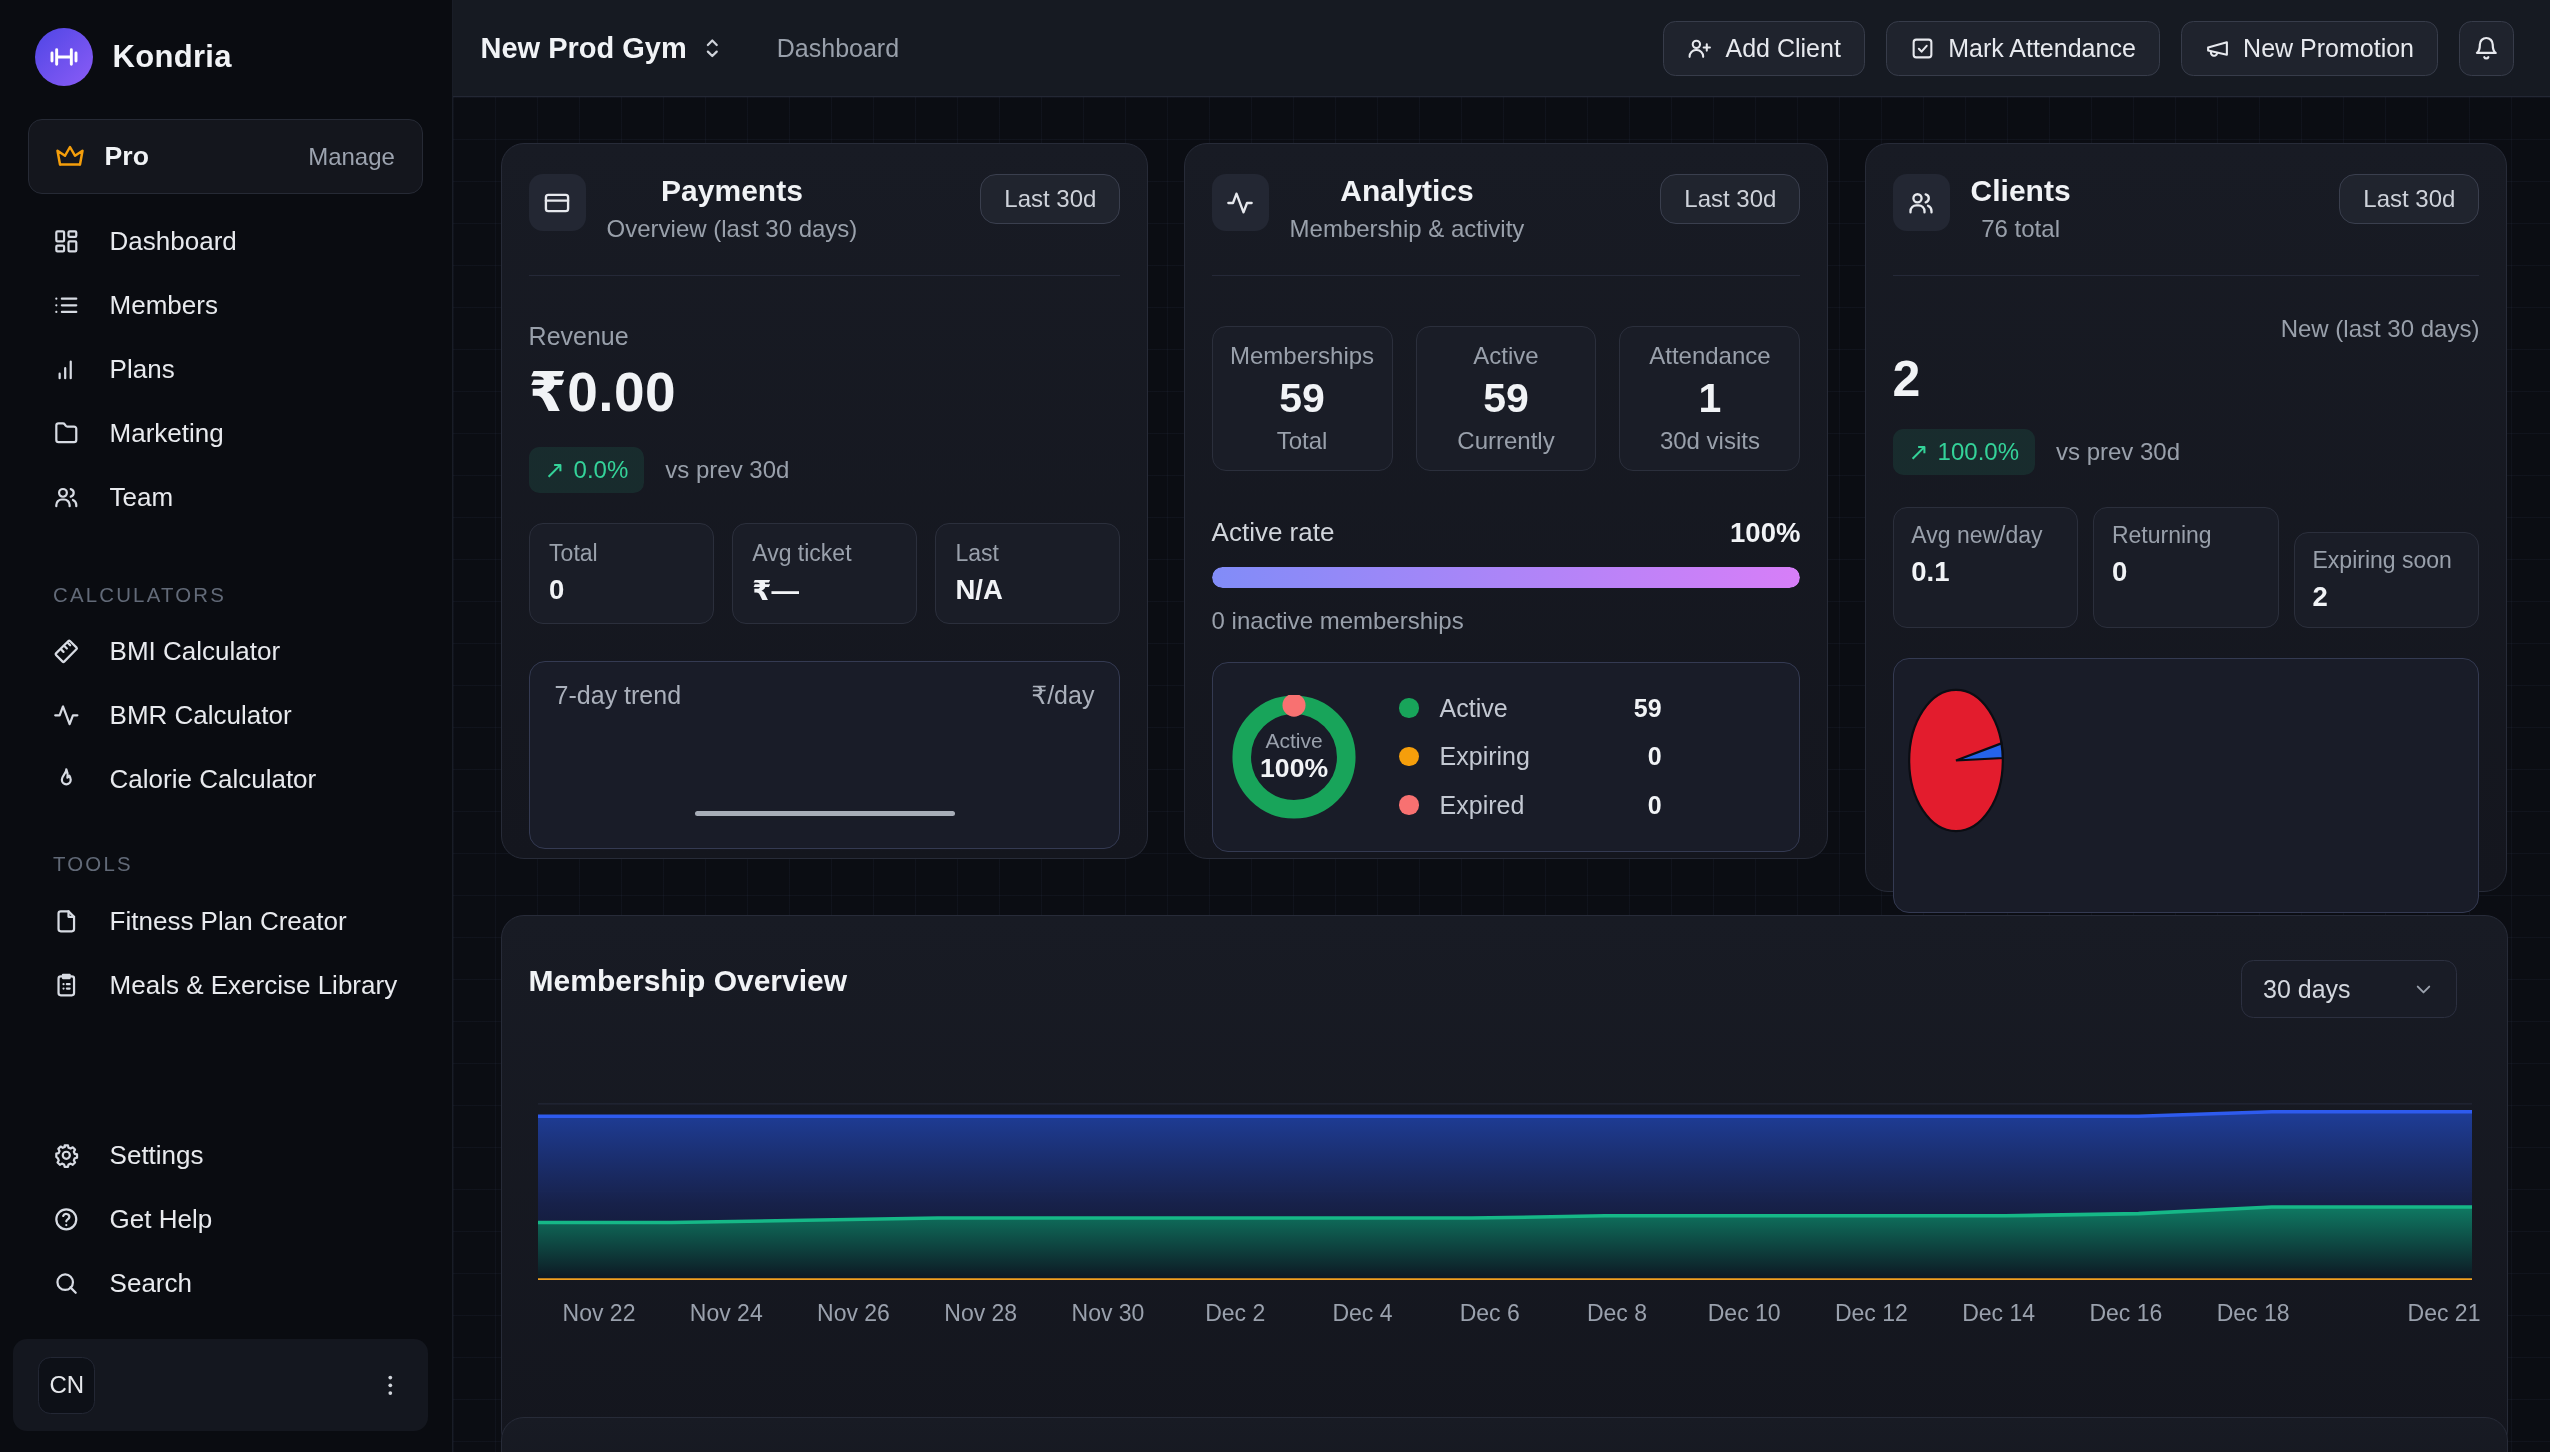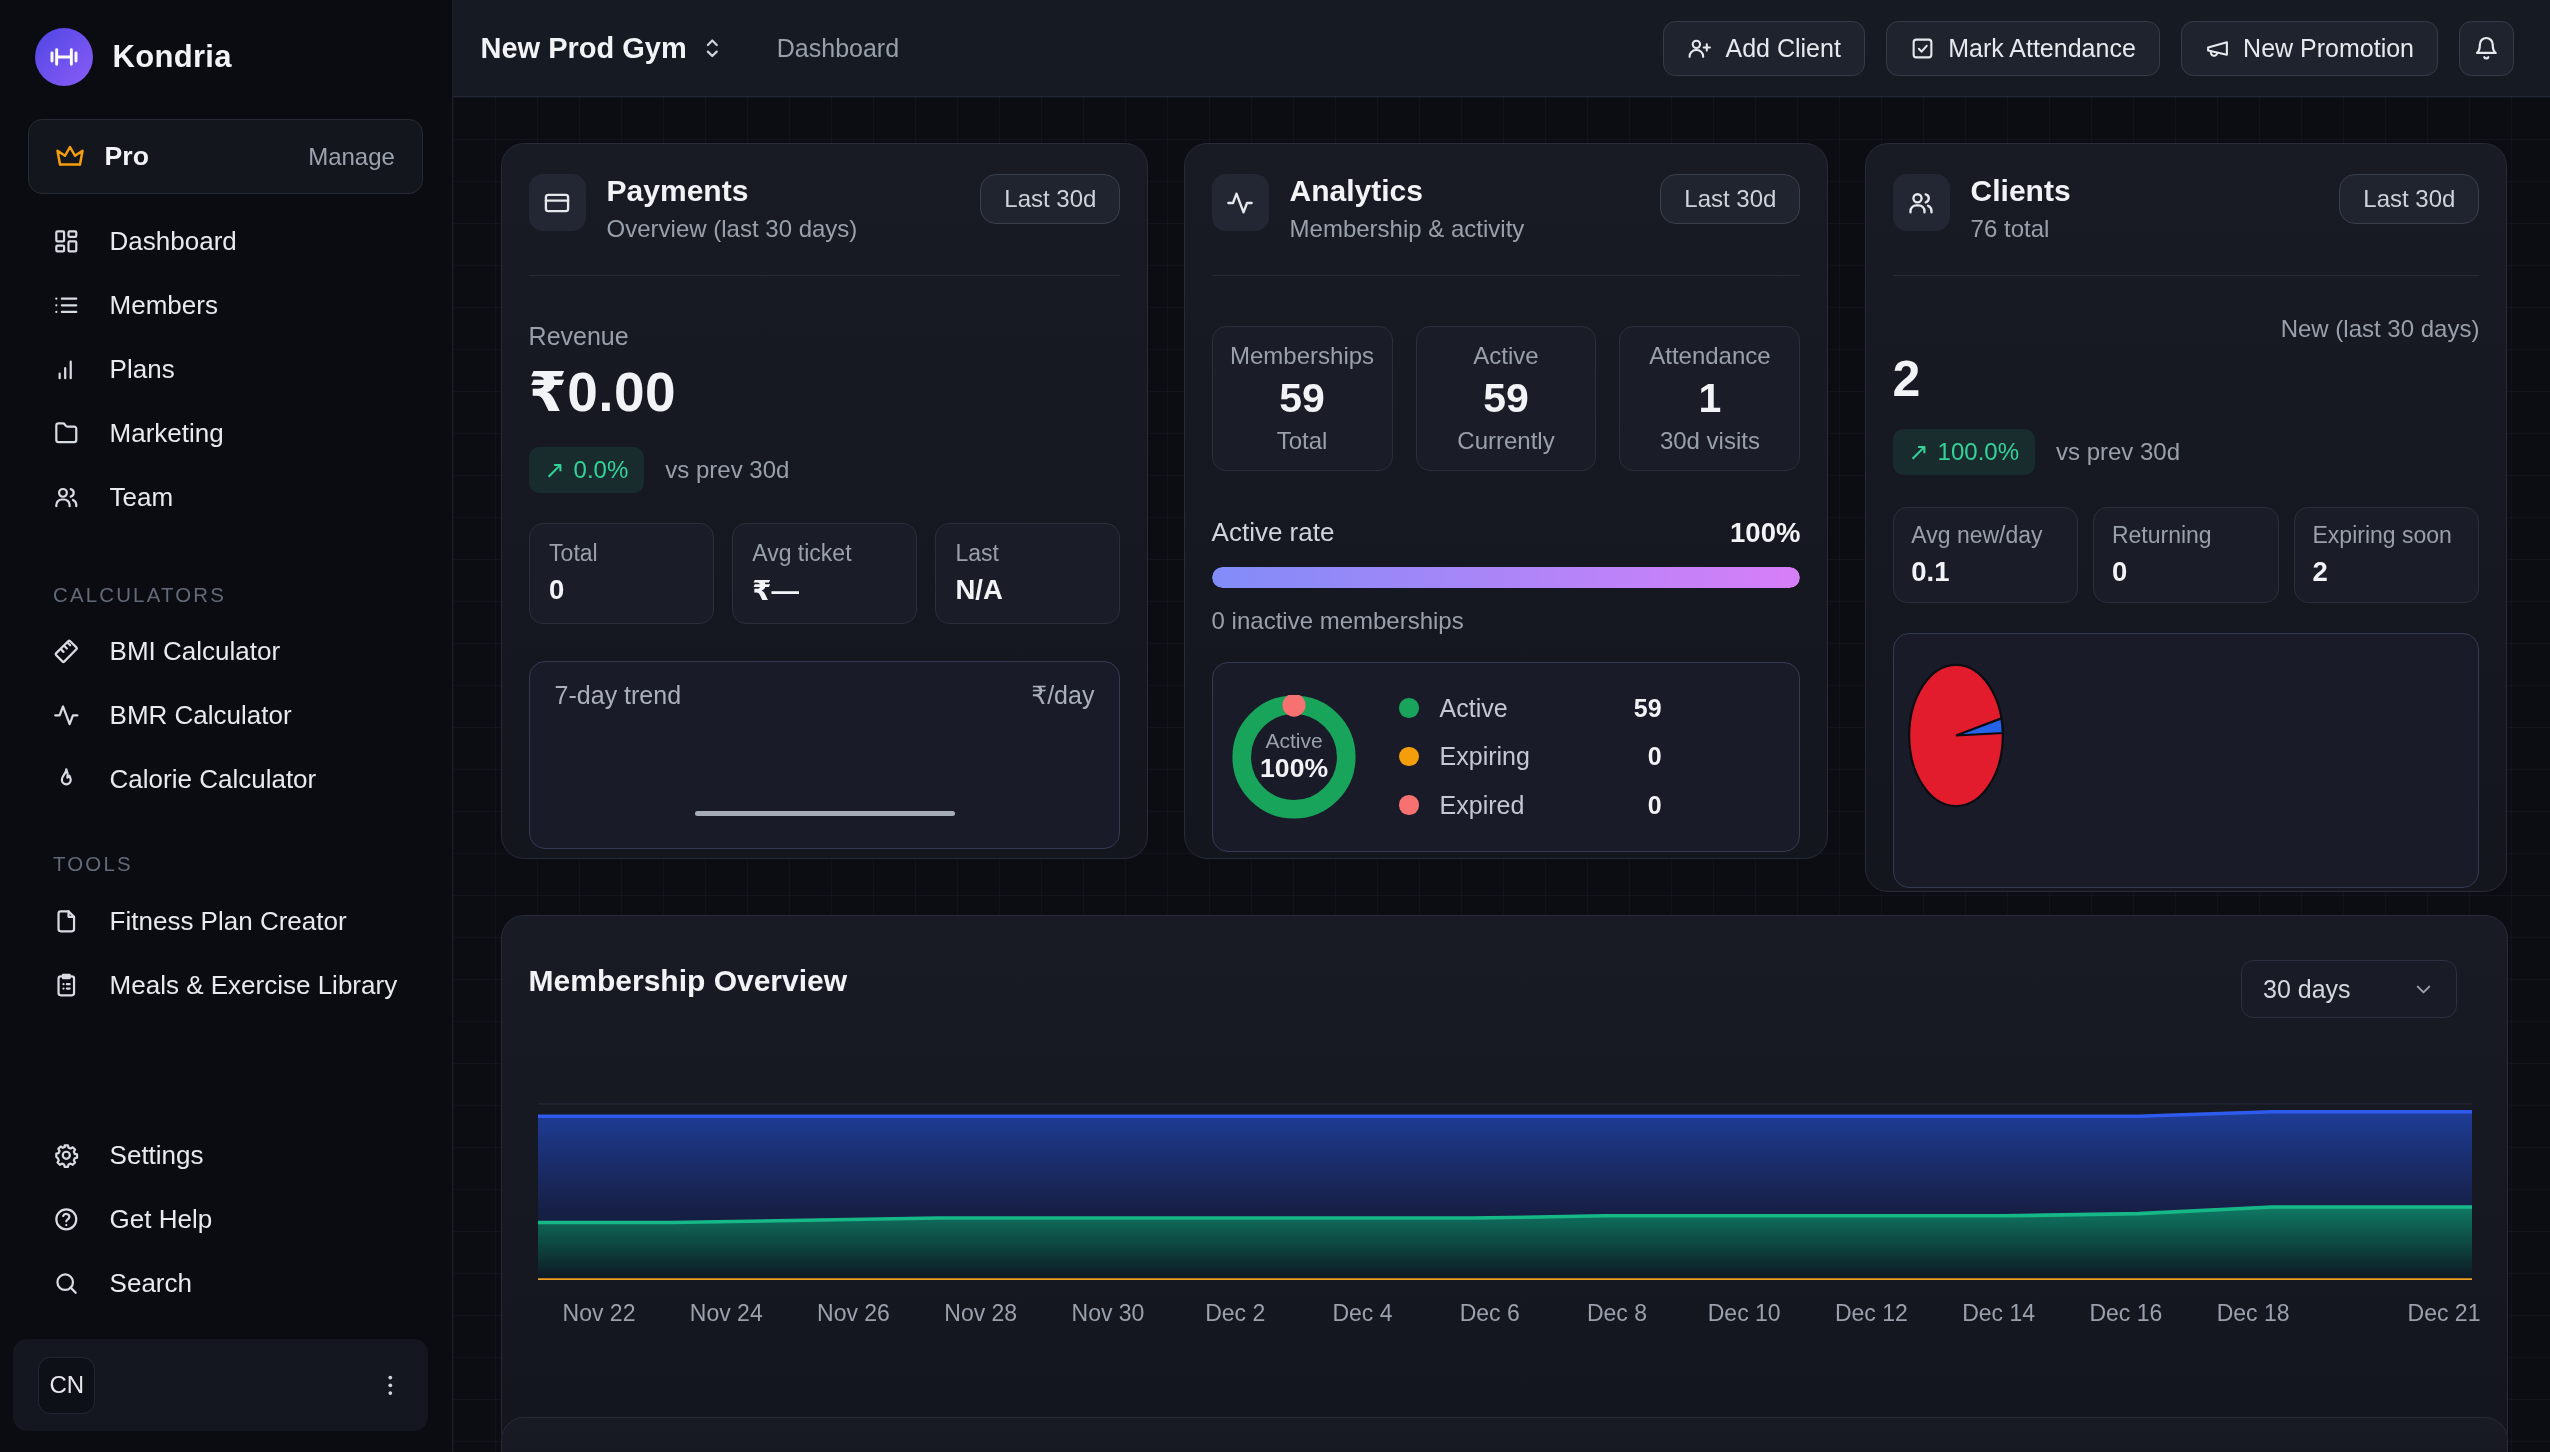--- a/index.html
+++ b/index.html
@@ -45,21 +45,21 @@
     display:flex; align-items:center; justify-content:center; color:#e7e9ee; cursor:pointer; }
 
   
   .main { position:absolute; left:453px; top:97px; width:2098px; height:1355px;
     background-color:#0b0d13;
     background-image:linear-gradient(rgba(96,110,150,.07) 0.9px,transparent 0.9px),
       linear-gradient(90deg,rgba(96,110,150,.07) 0.9px,transparent 0.9px);
     background-size:42px 42px; }
   .card { position:absolute; background:linear-gradient(#181b24,#14161e);
     border:0.9px solid #272b38; border-radius:23px; }
-  .card-head { display:flex; align-items:flex-start; padding:30px 26.6px 0 26.6px; gap:21px; }
+  .card-head { display:flex; align-items:flex-start; padding:30px 26.6px 0 26.6px; gap:21px;text-align:center; }
   .tile { width:57px; height:57px; border-radius:14px; background:#232733;
     display:flex; align-items:center; justify-content:center; color:#e7e9ee; }
   .c-title { font-size:30px; font-weight:bold; }
   .c-sub { font-size:24px; color:#99a0ab; margin-top:7px; }
   .pill { margin-left:auto; height:50px; border-radius:16px; background:#20242e; border:0.9px solid #3a3f4e;
     display:flex; align-items:center; padding:0 23px; font-size:24px; color:#ced2da; }
   .divider { height:0.9px; background:#252938; margin:32px 26.6px 0 26.6px; }
   .muted { color:#99a0ab; }
   .delta-row { display:flex; align-items:center; gap:21px; }
   .delta-badge { display:inline-flex; align-items:center; gap:8.9px; background:rgba(52,211,153,.10);
@@ -483,21 +483,21 @@
     </div>
     <div style="display:flex; gap:15px; margin:32px 26.6px 0 26.6px;">
       <div class="mini-box" style="padding:14px 17.7px;">
         <div class="mini-label">Avg new/day</div>
         <div class="mini-value">0.1</div>
       </div>
       <div class="mini-box" style="padding:14px 17.7px;">
         <div class="mini-label">Returning</div>
         <div class="mini-value">0</div>
       </div>
-      <div class="mini-box" style="padding:14px 17.7px;">
+      <div class="mini-box" style="padding:14px 17.7px;margin-top:25px;">
         <div class="mini-label">Expiring soon</div>
         <div class="mini-value">2</div>
       </div>
     </div>
     <div class="panel pie-panel">
       <svg width="124" height="159" viewBox="0 0 140 180" style="position:absolute; left:0; top:22px;">
         <ellipse cx="70" cy="90" rx="53" ry="80" fill="#e31c2d" stroke="#0b0d13" stroke-width="2.5"></ellipse>
         <path d="M70 90 L122.9 87.2 A53 80 0 0 0 121.4 70.6 Z" fill="#2563eb" stroke="#0b0d13" stroke-width="2.5"></path>
       </svg>
     </div>

